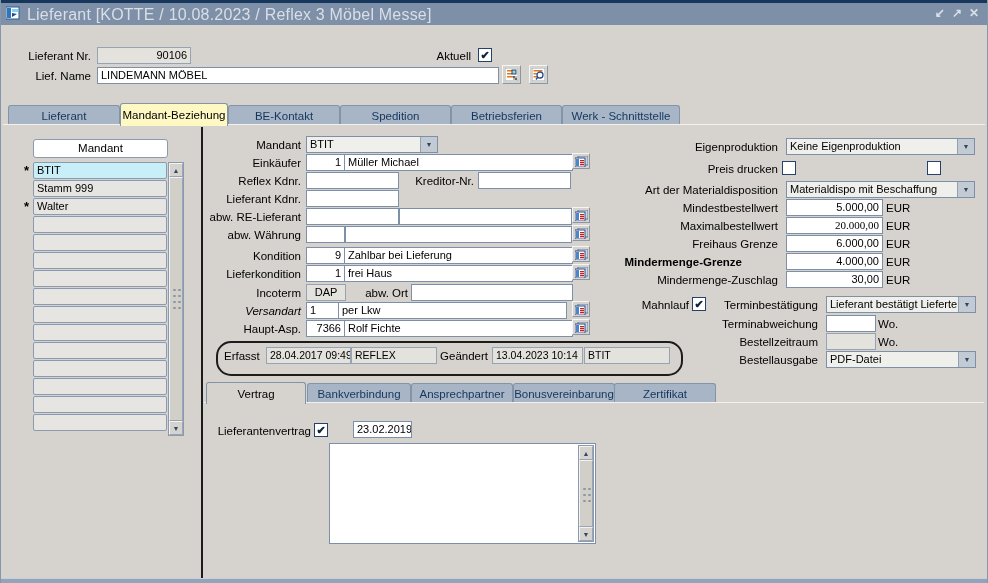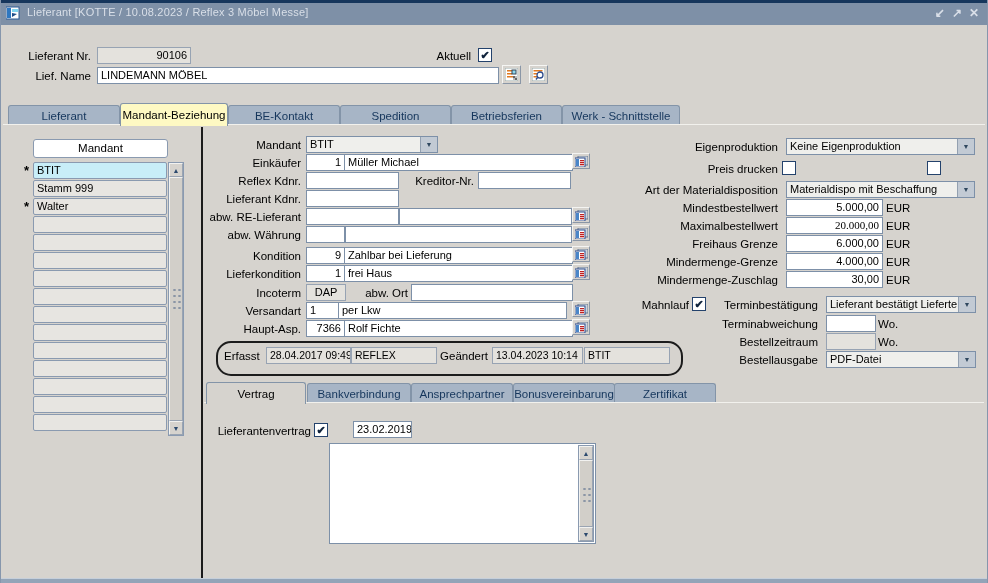--- a/index.html
+++ b/index.html
@@ -6,21 +6,21 @@
   .window{
     position:relative;width:988px;height:583px;
     background:#d6d3ce;overflow:hidden;
     font-family:"Liberation Sans",sans-serif;font-size:11.5px;color:#000;
     border-left:1px solid #8696ac;border-right:1px solid #8696ac;
     box-sizing:border-box;
   }
   
   .titlebar{position:absolute;left:0;top:0;right:0;height:22px;background:#7e90a7;border-top:3px solid #16365c;}
   .titlebar .app-icon{position:absolute;left:5px;top:3px;}
-  .title-text{position:absolute;left:26px;top:3px;color:#d9dfe8;font-size:11px;letter-spacing:.2px;white-space:nowrap;}
+  .title-text{position:absolute;left:26px;top:3px;color:#d9dfe8;font-size:16px;letter-spacing:.2px;white-space:nowrap;}
   .win-controls{position:absolute;right:8px;top:2px;display:flex;gap:7px;color:#d9dfe8;font-size:12px;font-weight:bold;}
   .win-controls span{cursor:default;line-height:16px;}
   
   .lbl{position:absolute;text-align:right;white-space:nowrap;}
   .llbl{position:absolute;text-align:left;white-space:nowrap;}
   .fld{position:absolute;background:#fff;border:1px solid #7d90a8;height:15px;line-height:15px;padding:0 3px;font-size:11px;white-space:nowrap;overflow:hidden;box-sizing:content-box;}
   .fld.ro{background:#e4e2dd;border-color:#97a3b3;}
   .fld.num{text-align:right;}
   .fld.ctr{text-align:center;}
   .combo{position:absolute;height:17px;border:1px solid #7d90a8;background:#efefec;display:flex;align-items:stretch;box-sizing:border-box;}
@@ -226,21 +226,21 @@
         <rect x="5" y="6" width="4" height="1.3" fill="#c02020"></rect>
         <rect x="5" y="8" width="4" height="1.3" fill="#c02020"></rect>
       </svg>
     </button>
 
   <div class="lbl" style="left:180px;top:287px;width:120px;">Incoterm</div>
   <div class="fld ro ctr" style="left:305px;top:284px;width:32px;">DAP</div>
   <div class="lbl" style="left:350px;top:287px;width:57px;">abw. Ort</div>
   <div class="fld" style="left:410px;top:284px;width:154px;"></div>
 
-  <div class="lbl" style="left:180px;top:305px;width:120px;">Versandart</div>
+  <div class="lbl" style="left:180px;top:305px;width:120px;font-style:italic;">Versandart</div>
   <div class="fld" style="left:305px;top:302px;width:31px;">1</div>
   <div class="fld" style="left:337px;top:302px;width:221px;">per Lkw</div>
   <button class="lovbtn" style="left:571px;top:301px;">
       <svg width="13" height="11">
         <rect x="3" y="0" width="10" height="9" fill="#cdd4dc" stroke="#6a7a90"></rect>
         <rect x="0" y="2" width="10" height="9" fill="#fff" stroke="#2c4a8c"></rect>
         <rect x="1" y="3" width="3" height="7" fill="#4a86c8"></rect>
         <rect x="5" y="4" width="4" height="1.3" fill="#c02020"></rect>
         <rect x="5" y="6" width="4" height="1.3" fill="#c02020"></rect>
         <rect x="5" y="8" width="4" height="1.3" fill="#c02020"></rect>
@@ -291,21 +291,21 @@
   <div class="llbl" style="left:885px;top:202px;">EUR</div>
 
   <div class="lbl" style="left:640px;top:220px;width:137px;">Maximalbestellwert</div>
   <div class="fld num" style="left:785px;top:217px;width:89px;font-family:Liberation Serif, serif;">20.000,00</div>
   <div class="llbl" style="left:885px;top:220px;">EUR</div>
 
   <div class="lbl" style="left:640px;top:238px;width:137px;">Freihaus Grenze</div>
   <div class="fld num" style="left:785px;top:235px;width:89px;">6.000,00</div>
   <div class="llbl" style="left:885px;top:238px;">EUR</div>
 
-  <div class="lbl" style="left:640px;top:256px;width:137px;">Mindermenge-Grenze</div>
+  <div class="lbl" style="left:604px;top:256px;width:137px;font-weight:bold;">Mindermenge-Grenze</div>
   <div class="fld num" style="left:785px;top:253px;width:89px;">4.000,00</div>
   <div class="llbl" style="left:885px;top:256px;">EUR</div>
 
   <div class="lbl" style="left:640px;top:274px;width:137px;">Mindermenge-Zuschlag</div>
   <div class="fld num" style="left:785px;top:271px;width:89px;">30,00</div>
   <div class="llbl" style="left:885px;top:274px;">EUR</div>
 
   <div class="lbl" style="left:610px;top:299px;width:78px;">Mahnlauf</div>
   <div class="cb" style="left:691px;top:297px;">
       <span>✔</span>

